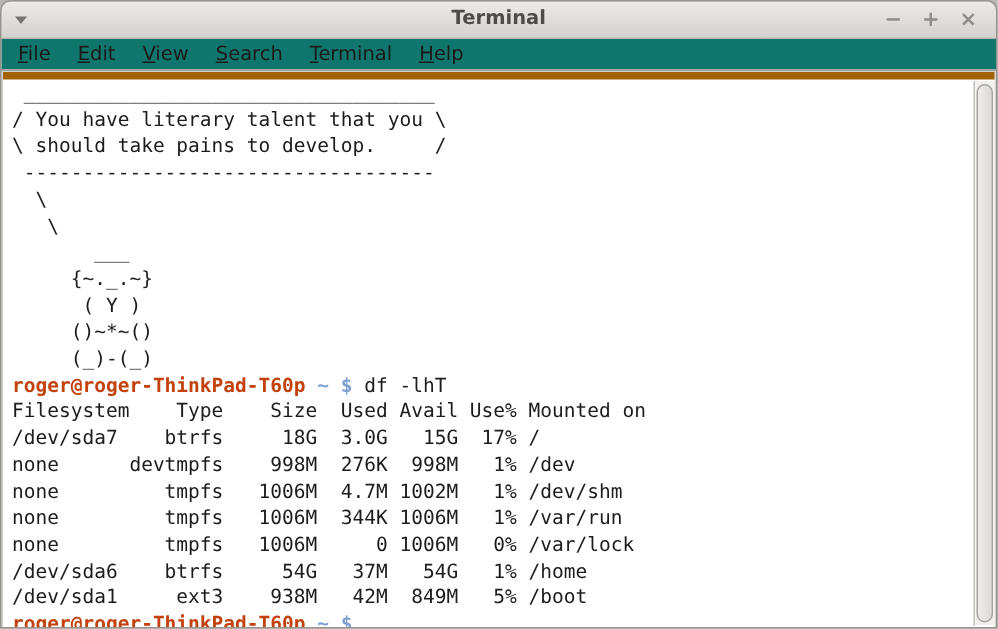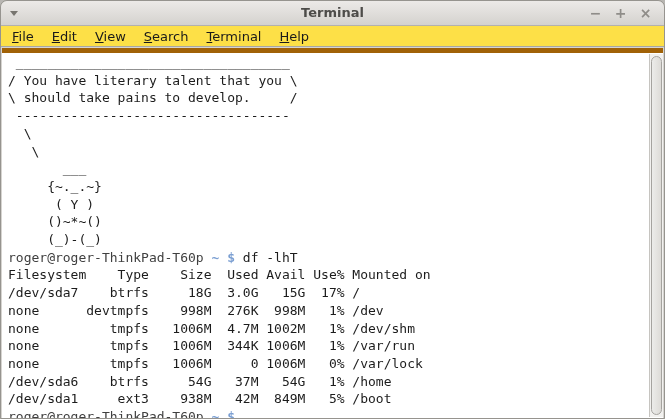--- a/index.html
+++ b/index.html
@@ -19,32 +19,32 @@
   .win-menu { position:absolute; left:9px; top:10px; width:0; height:0;
     border-left:4px solid transparent; border-right:4px solid transparent;
     border-top:5px solid #77756f; cursor:pointer; }
   .controls { position:absolute; right:6px; top:0; height:25px;
     display:flex; align-items:center; }
   .ctrl { width:25px; text-align:center; color:#8f8d89; font-size:14px;
     font-weight:bold; line-height:25px; cursor:pointer;
     font-family:"DejaVu Sans", sans-serif; }
 
   
-  .menubar { height:21px; background:#fde047; border-bottom:1px solid #a9a7a2;
+  .menubar { height:21px; background:#0f766e; border-bottom:1px solid #a9a7a2;
     display:flex; align-items:center; padding-left:2px; }
   .menu-item { font-size:13px; color:#1a1a1a; padding:1px 9px; cursor:pointer; }
   .menu-item u { text-decoration:underline; }
 
   
   .content { position:absolute; left:1px; right:1px; top:47px; bottom:0;
     background:#ffffff; border-top:5px solid #a16207; }
   pre.term { position:absolute; left:6px; top:1px;
     font-family:"DejaVu Sans Mono", monospace;
     font-size:13px; line-height:17.7px; color:#1c1c1c; white-space:pre; }
-  .pgreen { color:#404040; font-weight:normal; }
+  .pgreen { color:#c2410c; font-weight:bold; }
   .pblue  { color:#7b9fd2; font-weight:bold; }
 
   
   .scrollbar { position:absolute; top:1px; right:0; bottom:1px; width:14px;
     background:#f2f1ef; border-left:1px solid #c6c4c0; }
   .thumb { position:absolute; left:1px; right:1px; top:2px; bottom:2px;
     background:linear-gradient(90deg,#ececea,#dddbd7);
     border:1px solid #a5a39f; border-radius:6px; }
 </style>
 </head>

